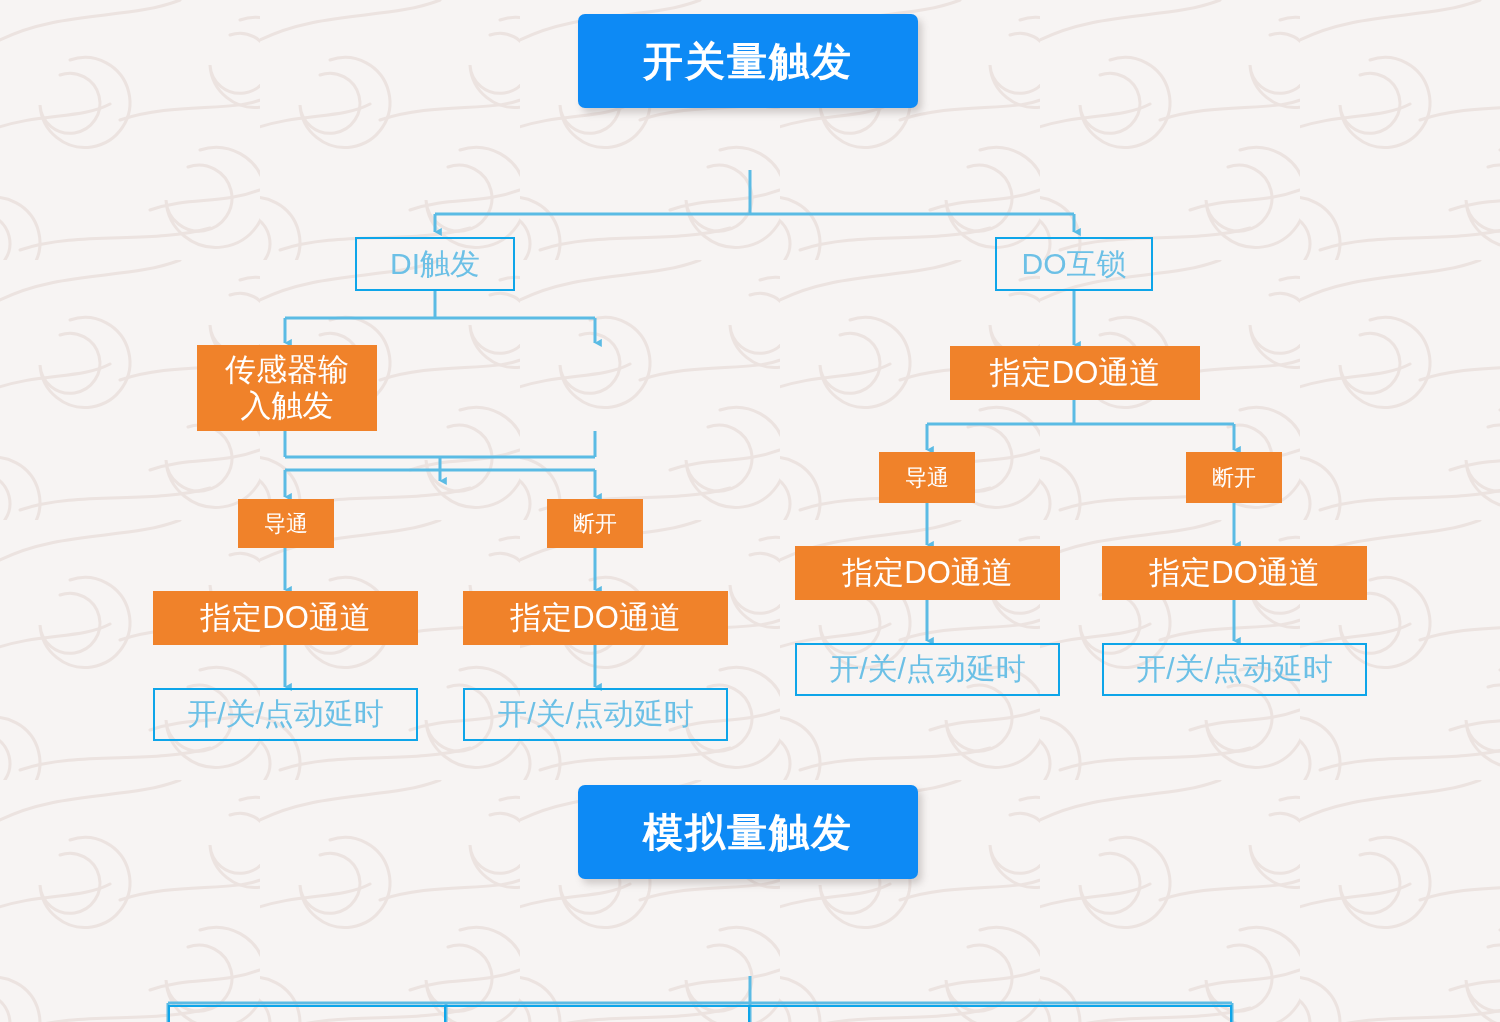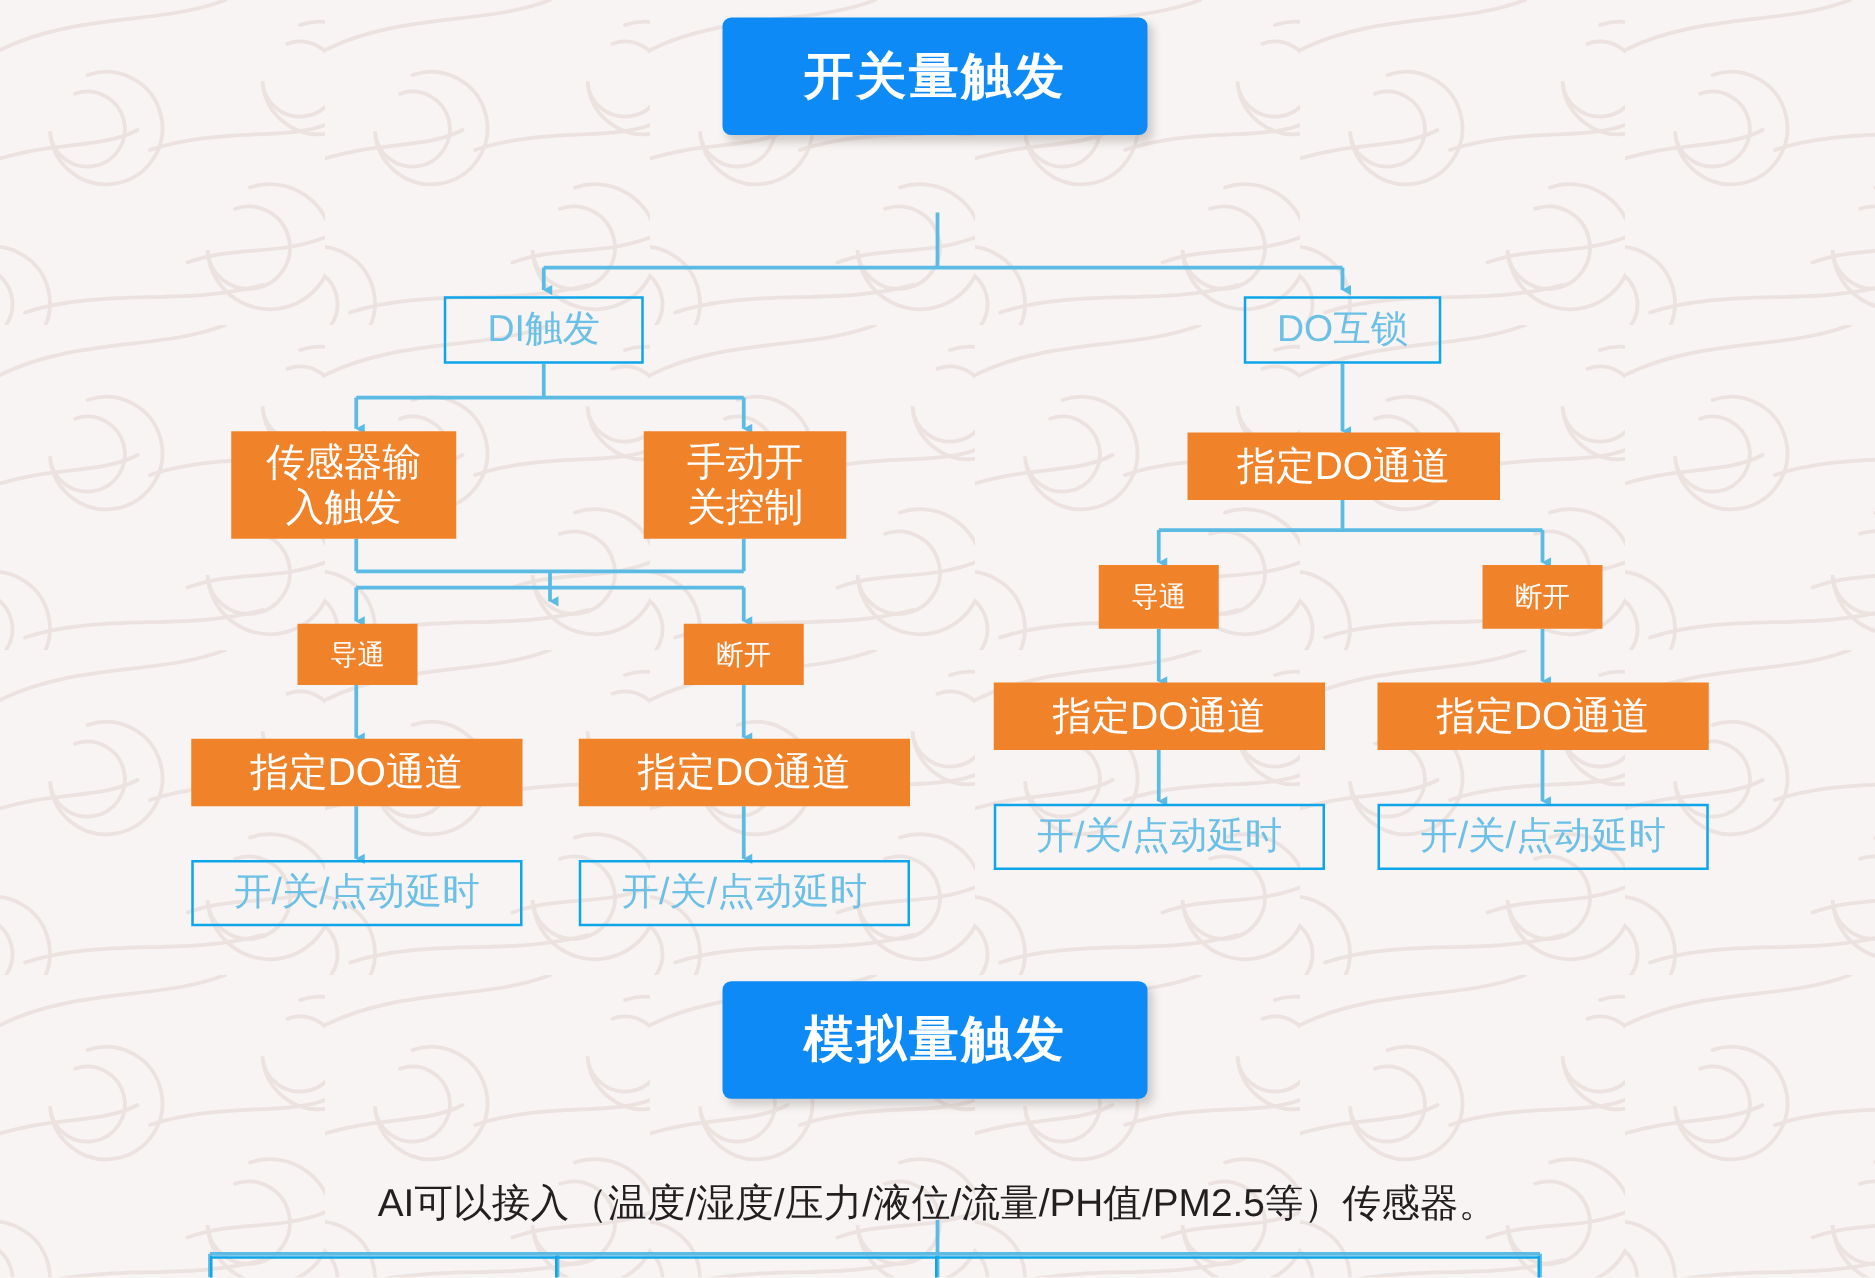--- a/index.html
+++ b/index.html
@@ -173,25 +173,23 @@
   </g>
 </svg>
 
 <div id="stage">
 
   <div class="node header-pill" style="left:578px; top:14px; width:340px; height:94px;">开关量触发</div>
 
 
   <div class="node box-outline" style="left:355px; top:237px; width:160px; height:54px;">DI触发</div>
 
-  <div class="node box-orange" style="left:185px; top:345px; width:180px; height:86px;">传感器输
+  <div class="node box-orange" style="left:197px; top:345px; width:180px; height:86px;">传感器输
 入触发</div>
 
-  <div class="node box-orange" style="left:515px; top:345px; width:162px; height:86px;">手动开
-关控制</div>
 
   <div class="node box-orange small" style="left:238px; top:499px; width:96px; height:49px;">导通</div>
 
   <div class="node box-orange small" style="left:547px; top:499px; width:96px; height:49px;">断开</div>
 
   <div class="node box-orange" style="left:153px; top:591px; width:265px; height:54px;">指定DO通道</div>
 
   <div class="node box-orange" style="left:463px; top:591px; width:265px; height:54px;">指定DO通道</div>
 
   <div class="node box-outline" style="left:153px; top:688px; width:265px; height:53px;">开/关/点动延时</div>
@@ -210,21 +208,20 @@
 
   <div class="node box-orange" style="left:1102px; top:546px; width:265px; height:54px;">指定DO通道</div>
 
   <div class="node box-outline" style="left:795px; top:643px; width:265px; height:53px;">开/关/点动延时</div>
 
   <div class="node box-outline" style="left:1102px; top:643px; width:265px; height:53px;">开/关/点动延时</div>
 
   <div class="node header-pill" style="left:578px; top:785px; width:340px; height:94px;">模拟量触发</div>
 
 
-  <div class="caption big" style="left:150px; top:943px; width:1200px;">AI可以接入（温度/湿度/压力/液位/流量/PH值/PM2.5等）传感器。</div>
 
   <div class="node box-outline" style="left:168px; top:1005px; width:278px; height:60px; border-bottom:0;"></div>
 
   <div class="node box-outline" style="left:446px; top:1005px; width:304px; height:60px; border-bottom:0; border-left:0;"></div>
 
   <div class="node box-outline" style="left:750px; top:1005px; width:482px; height:60px; border-bottom:0; border-left:0;"></div>
 
 </div>
 
 </body></html>

